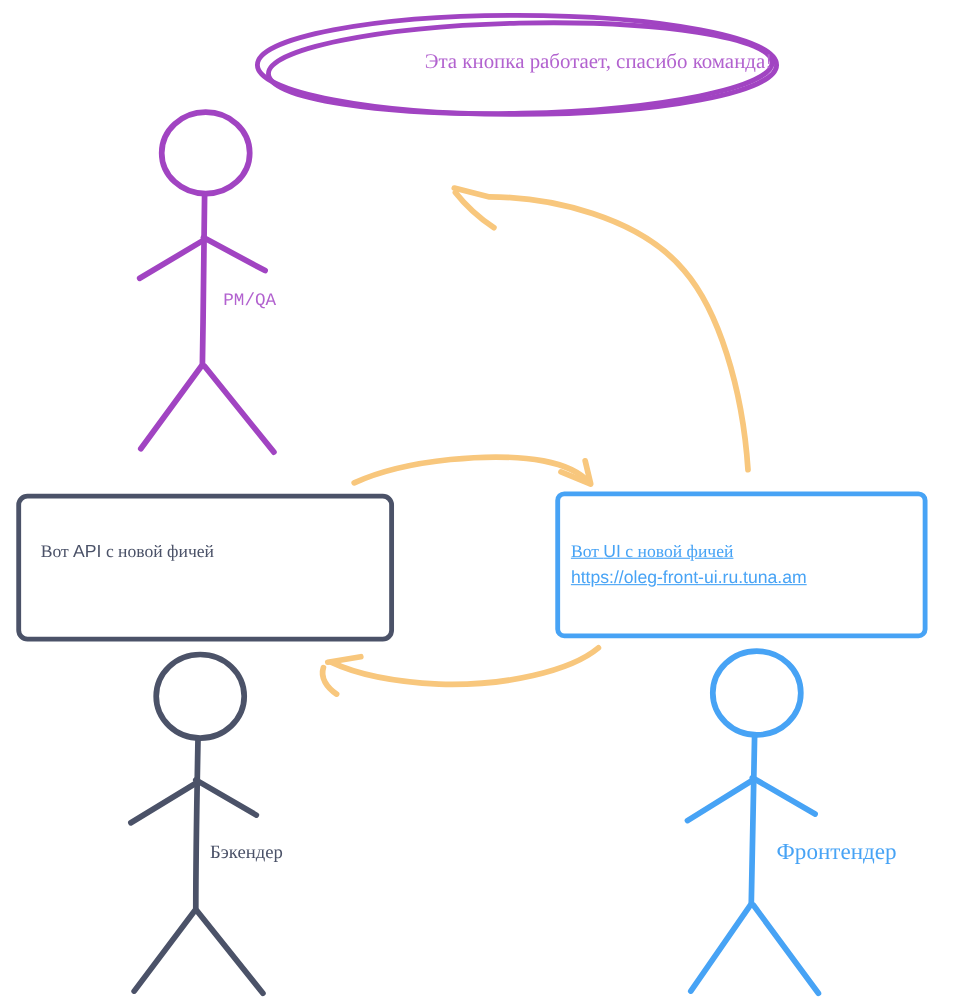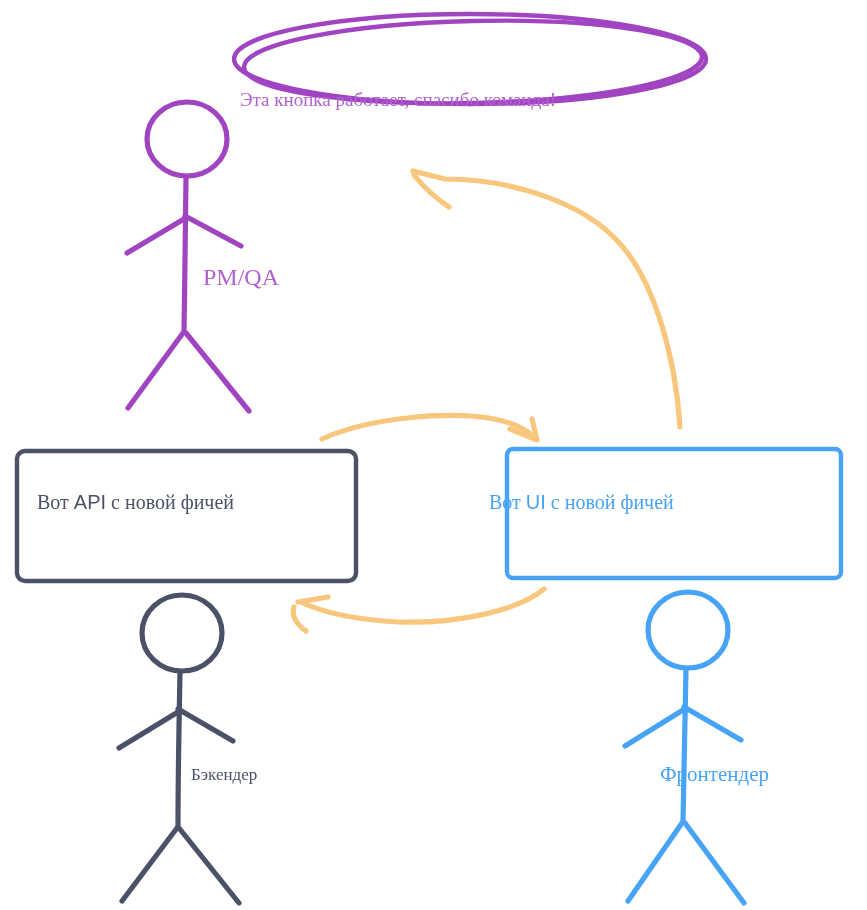--- a/index.html
+++ b/index.html
@@ -14,33 +14,33 @@
   .sk-purple { stroke:var(--purple); }
   .sk-dark   { stroke:var(--dark); }
   .sk-blue   { stroke:var(--blue); }
   .sk-orange { stroke:var(--orange); }
   .w4 { stroke-width:4.4px; }
   .w5 { stroke-width:5.2px; }
 
   
   .txt { position:absolute; white-space:nowrap; }
   .bubble-text {
-    left:240px; top:46px; width:462px; text-align:left;
-    font-size:19px; color:var(--purple_text);margin-top:43px;
+    left:240px; top:46px; width:462px; text-align:right;
+    font-size:19px; color:var(--purple_text);
   }
   .pm-label {
-    left:203px; top:264px; font-family:Liberation Serif, serif;
-    font-size:24px; color:var(--purple_text);text-align:center;
+    left:203px; top:264px; font-family:Liberation Mono, monospace;
+    font-size:16px; color:var(--purple_text);text-align:center;
   }
-  .box-text { font-size:20px; line-height:24px; }
+  .box-text { font-size:16px; line-height:24px; }
   .api-text { left:37px;  top:490px; color:var(--dark); }
-  .ui-text  { left:489px; top:490px; color:var(--blue); }
+  .ui-text  { left:519px; top:490px; color:var(--blue);text-decoration:underline; }
   .sans { font-family:"Liberation Sans", sans-serif; }
   .backend-label  { left:191px; top:765px; font-size:17px; color:var(--dark); }
-  .frontend-label { left:660px; top:762px; font-size:21px; color:var(--blue); }
+  .frontend-label { left:706px; top:762px; font-size:21px; color:var(--blue); }
 </style>
 </head>
 <body>
 
 <div class="canvas">
 
   <svg width="867" height="910" viewBox="0 0 867 910">
 
     <g>
       <ellipse class="sk sk-purple w4" cx="470" cy="59" rx="236" ry="45"></ellipse>
@@ -94,19 +94,20 @@
   <div class="txt bubble-text">Эта кнопка работает, спасибо команда!</div>
 
   <div class="txt pm-label">PM/QA</div>
 
   <div class="txt box-text api-text">
     <div><span>Вот </span><span class="sans">API</span><span> с новой фичей</span></div>
   </div>
 
   <div class="txt box-text ui-text">
     <div><span>Вот </span><span class="sans">UI</span><span> с новой фичей</span></div>
+    <div class="sans">https://oleg-front-ui.ru.tuna.am</div>
   </div>
 
   <div class="txt backend-label">Бэкендер</div>
 
   <div class="txt frontend-label">Фронтендер</div>
 
 </div>
 
 </body></html>

